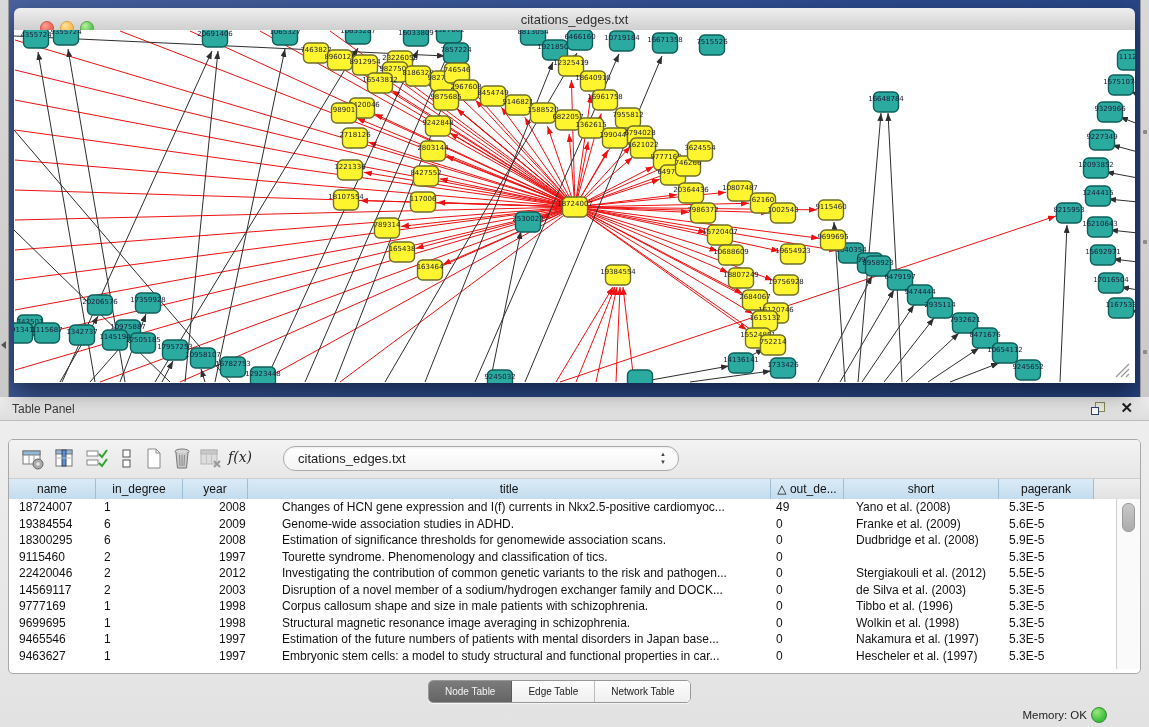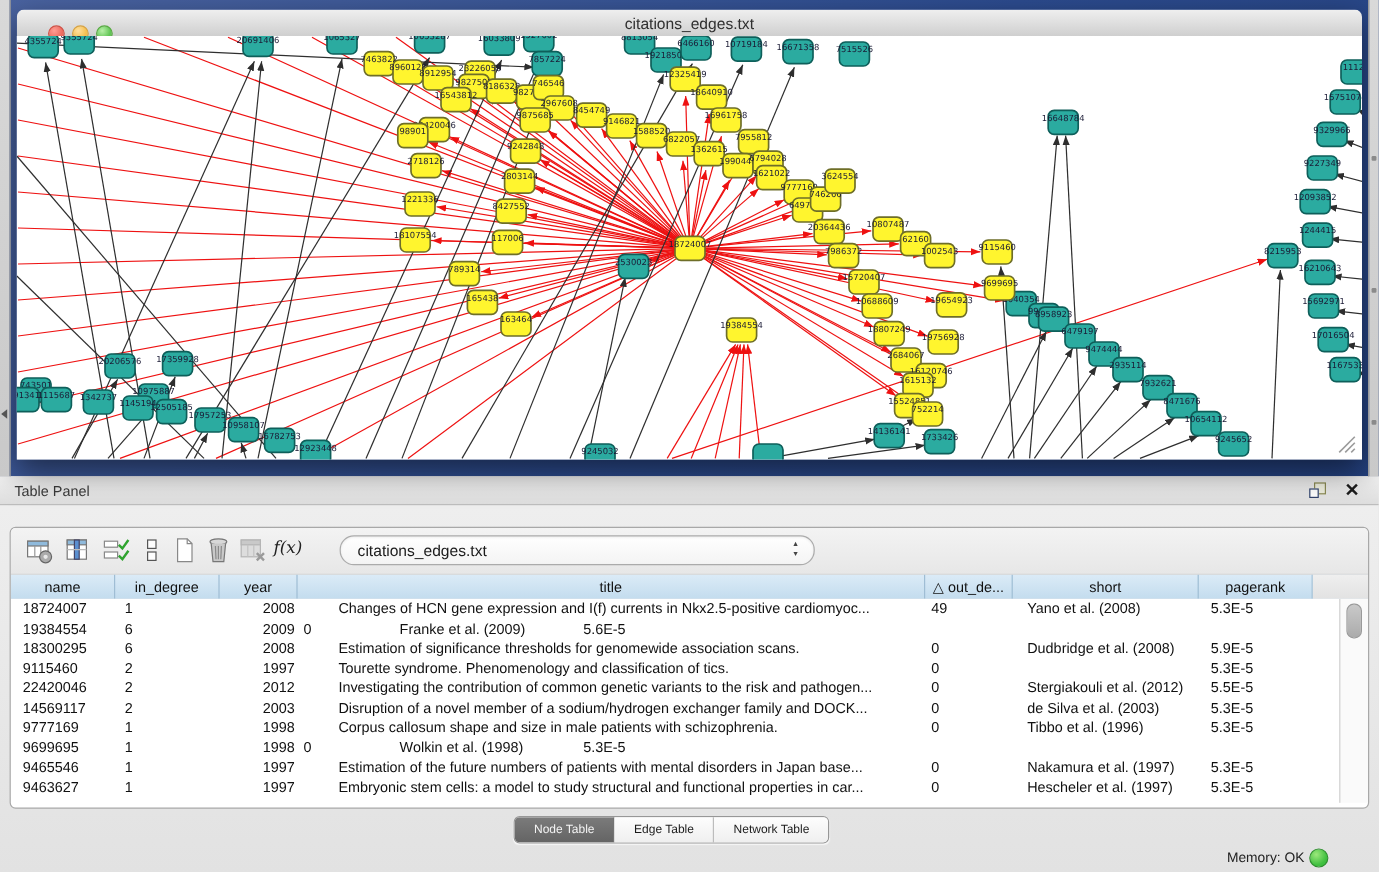--- a/index.html
+++ b/index.html
@@ -791,20 +791,21 @@
           <div class="td" style="width: 65px; padding-left: 36px;">2008</div>
           <div class="td" style="width: 523px; padding-left: 34px;">Changes of HCN gene expression and I(f) currents in Nkx2.5-positive cardiomyoc...</div>
           <div class="td" style="width: 73px; padding-left: 5px;">49</div>
           <div class="td" style="width: 155px; padding-left: 12px;">Yano et al. (2008)</div>
           <div class="td" style="width: 95px; padding-left: 10px;">5.3E-5</div>
         </div>
         <div class="tr">
           <div class="td" style="width: 87px; padding-left: 10px;">19384554</div>
           <div class="td" style="width: 87px; padding-left: 8px;">6</div>
           <div class="td" style="width: 65px; padding-left: 36px;">2009</div>
+          <div class="td" style="width: 523px; padding-left: 34px;">Genome-wide association studies in ADHD.</div>
           <div class="td" style="width: 73px; padding-left: 5px;">0</div>
           <div class="td" style="width: 155px; padding-left: 12px;">Franke et al. (2009)</div>
           <div class="td" style="width: 95px; padding-left: 10px;">5.6E-5</div>
         </div>
         <div class="tr">
           <div class="td" style="width: 87px; padding-left: 10px;">18300295</div>
           <div class="td" style="width: 87px; padding-left: 8px;">6</div>
           <div class="td" style="width: 65px; padding-left: 36px;">2008</div>
           <div class="td" style="width: 523px; padding-left: 34px;">Estimation of significance thresholds for genomewide association scans.</div>
           <div class="td" style="width: 73px; padding-left: 5px;">0</div>
@@ -844,20 +845,21 @@
           <div class="td" style="width: 65px; padding-left: 36px;">1998</div>
           <div class="td" style="width: 523px; padding-left: 34px;">Corpus callosum shape and size in male patients with schizophrenia.</div>
           <div class="td" style="width: 73px; padding-left: 5px;">0</div>
           <div class="td" style="width: 155px; padding-left: 12px;">Tibbo et al. (1996)</div>
           <div class="td" style="width: 95px; padding-left: 10px;">5.3E-5</div>
         </div>
         <div class="tr">
           <div class="td" style="width: 87px; padding-left: 10px;">9699695</div>
           <div class="td" style="width: 87px; padding-left: 8px;">1</div>
           <div class="td" style="width: 65px; padding-left: 36px;">1998</div>
+          <div class="td" style="width: 523px; padding-left: 34px;">Structural magnetic resonance image averaging in schizophrenia.</div>
           <div class="td" style="width: 73px; padding-left: 5px;">0</div>
           <div class="td" style="width: 155px; padding-left: 12px;">Wolkin et al. (1998)</div>
           <div class="td" style="width: 95px; padding-left: 10px;">5.3E-5</div>
         </div>
         <div class="tr">
           <div class="td" style="width: 87px; padding-left: 10px;">9465546</div>
           <div class="td" style="width: 87px; padding-left: 8px;">1</div>
           <div class="td" style="width: 65px; padding-left: 36px;">1997</div>
           <div class="td" style="width: 523px; padding-left: 34px;">Estimation of the future numbers of patients with mental disorders in Japan base...</div>
           <div class="td" style="width: 73px; padding-left: 5px;">0</div>

